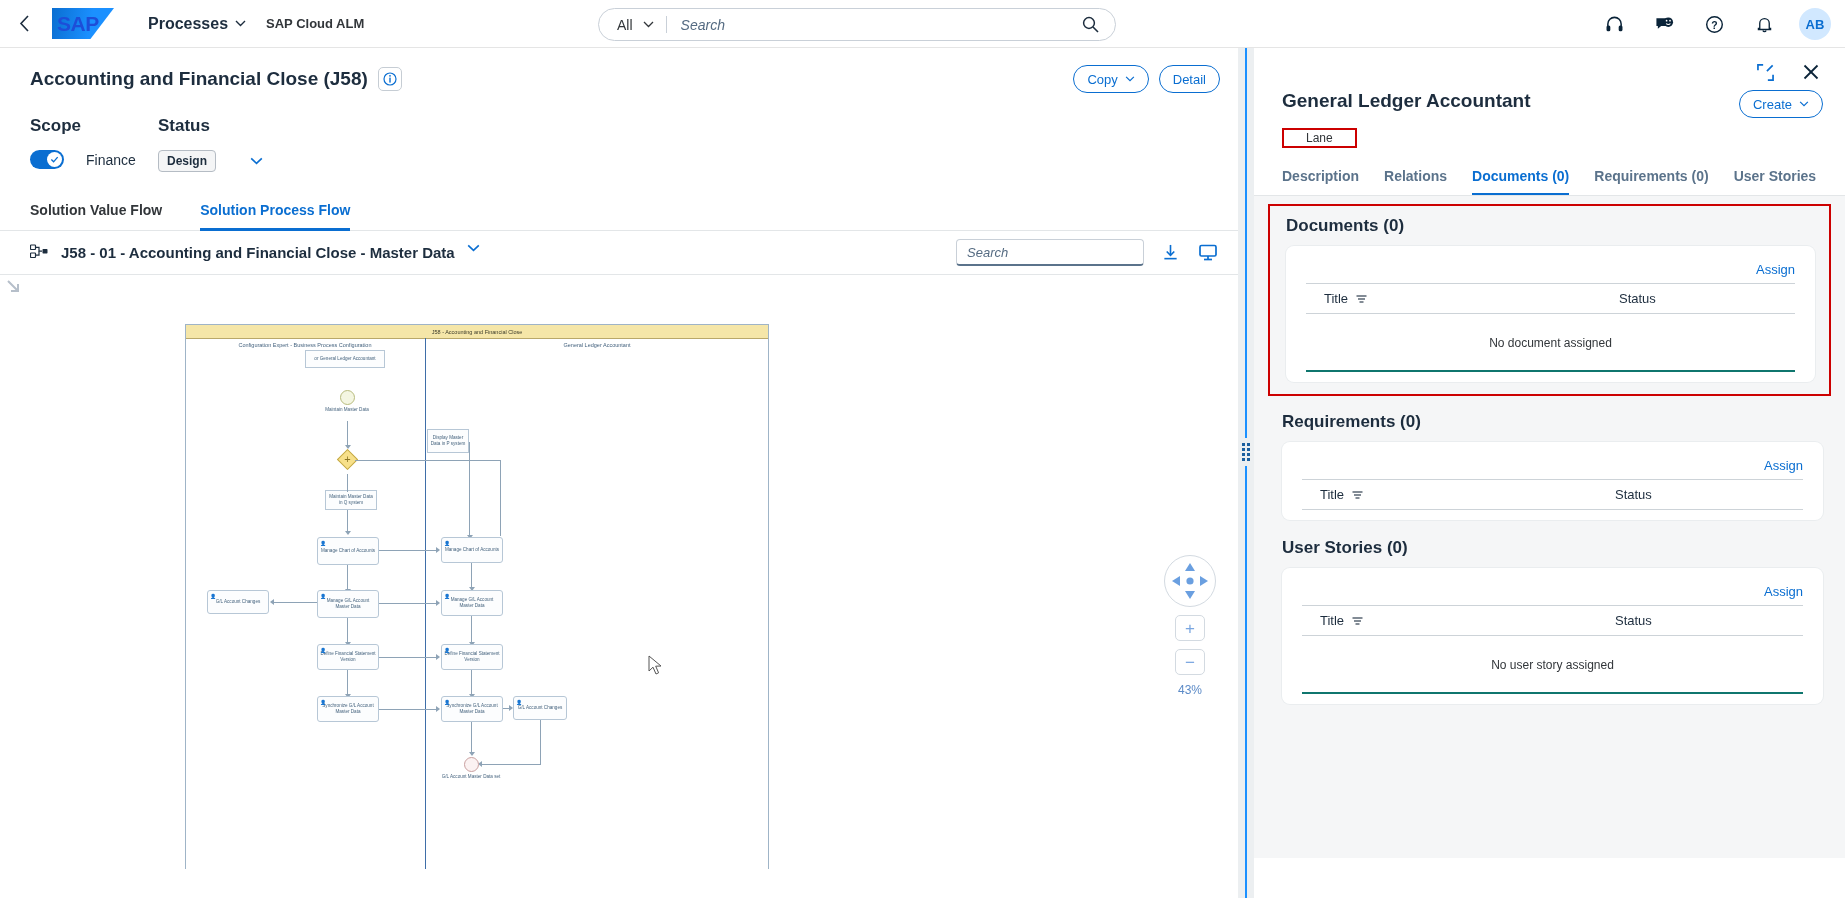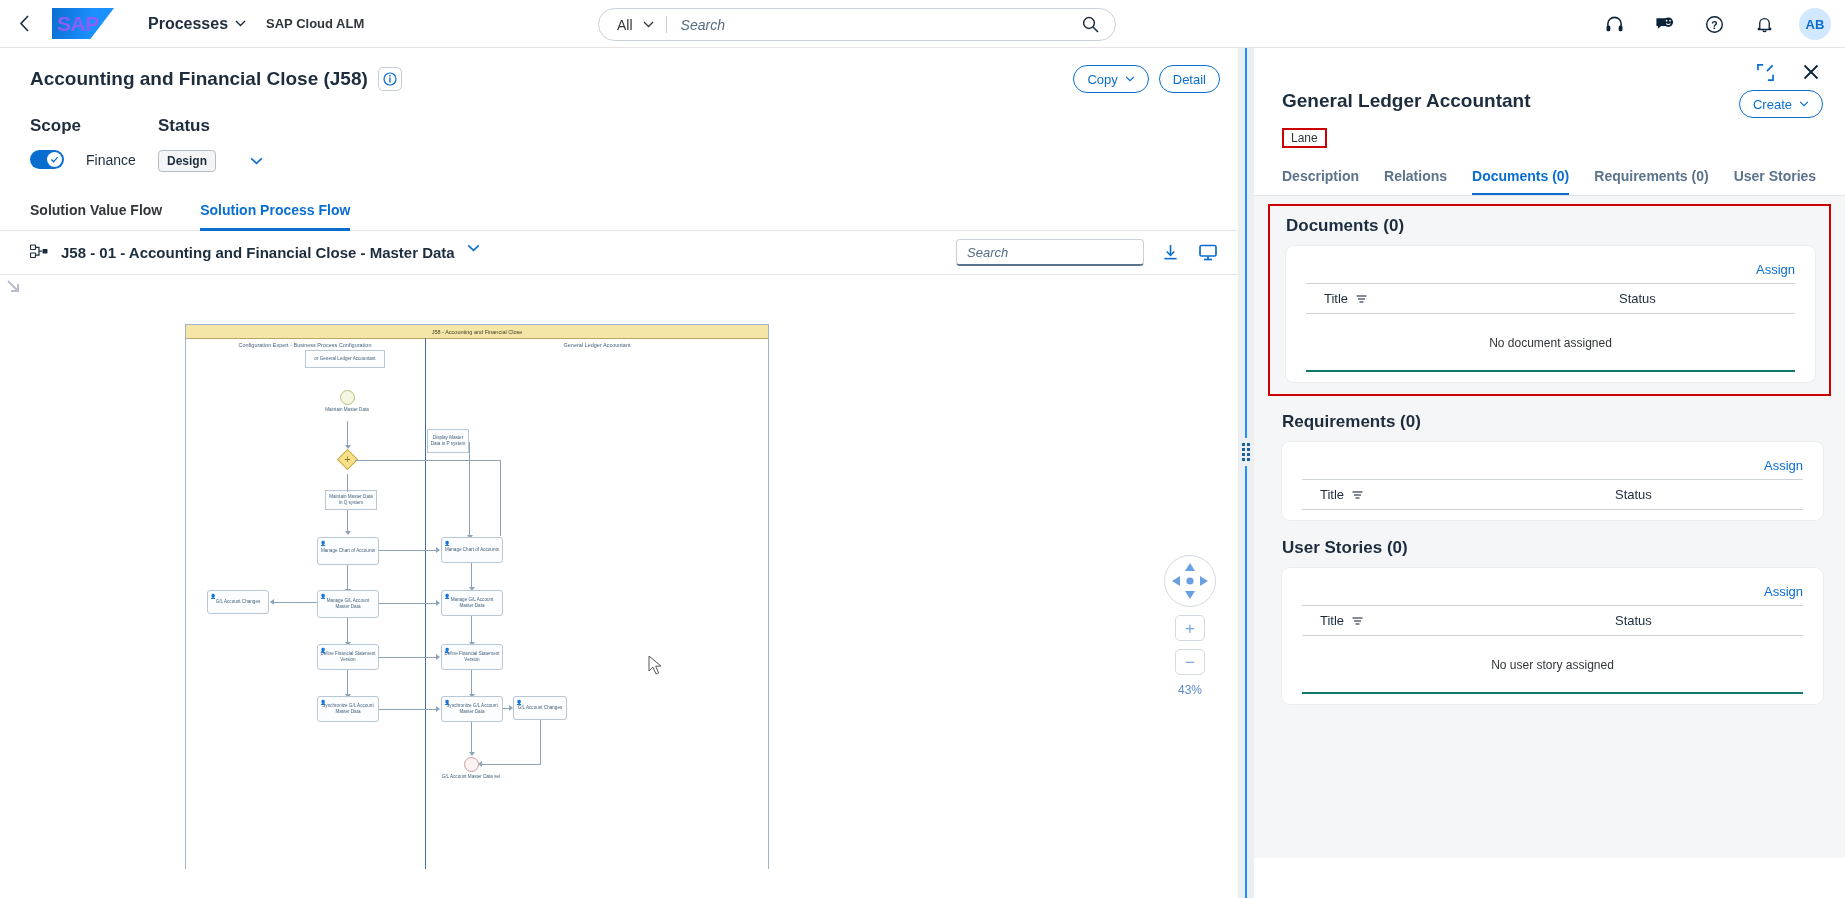--- a/index.html
+++ b/index.html
@@ -29,21 +29,21 @@
     margin-left: 10px; width: 62px; height: 31px;
     position: relative; cursor: pointer;
   }
   .sap-logo .shape {
     position: absolute; inset: 0;
     background: linear-gradient(100deg, #0a6ed1 0%, #1b90ff 62%, #1b90ff 100%);
     clip-path: polygon(0 0, 100% 0, 62% 100%, 0 100%);
   }
   .sap-logo .txt {
     position: absolute; left: 5px; top: 4px;
-    font-size: 21px; font-weight: bold; color: #8b5cf6; letter-spacing: -0.5px;
+    font-size: 21px; font-weight: bold; color: #1d4ed8; letter-spacing: -0.5px;
     font-family: "Liberation Sans", sans-serif;
   }
   .shell-menu {
     margin-left: 28px; display: flex; align-items: center; gap: 7px;
     font-size: 16px; font-weight: bold; color: #1d2d3e; cursor: pointer;
     padding: 4px 6px; border-radius: 4px;
   }
   .shell-sub {
     margin-left: 14px; font-size: 13px; color: #32363a; font-weight: bold;
   }
@@ -238,21 +238,21 @@
   }
   .rp-icons {
     display: flex; justify-content: flex-end; align-items: center;
     gap: 22px; padding: 12px 22px 0 0;
   }
   .rp-ic { width: 24px; height: 24px; display: flex; align-items: center; justify-content: center; cursor: pointer; color: #0a6ed1; }
   .rp-head { display: flex; align-items: flex-start; padding: 6px 22px 0 28px; }
   .rp-title { font-size: 19px; font-weight: bold; color: #1d2d3e; }
   .rp-create { margin-left: auto; }
   .lane-badge {
-    display: inline-flex; align-items: center; height: 20px; padding: 0 7px;
+    display: inline-flex; align-items: center; height: 20px; padding: 0 22px;
     margin: 10px 0 0 28px; border: 2px solid #cc0000; background: #fff;
     font-size: 12px; color: #32363a;
   }
   .rp-tabs {
     display: flex; gap: 25px; padding: 0 0 0 28px; margin-top: 14px;
     border-bottom: 1px solid #e3e6e8; white-space: nowrap; overflow: hidden;
   }
   .rp-tab {
     padding: 6px 0 9px 0; font-size: 14px; font-weight: bold; color: #5b738b;
     cursor: pointer; border-bottom: 3px solid transparent; margin-bottom: -1px;

